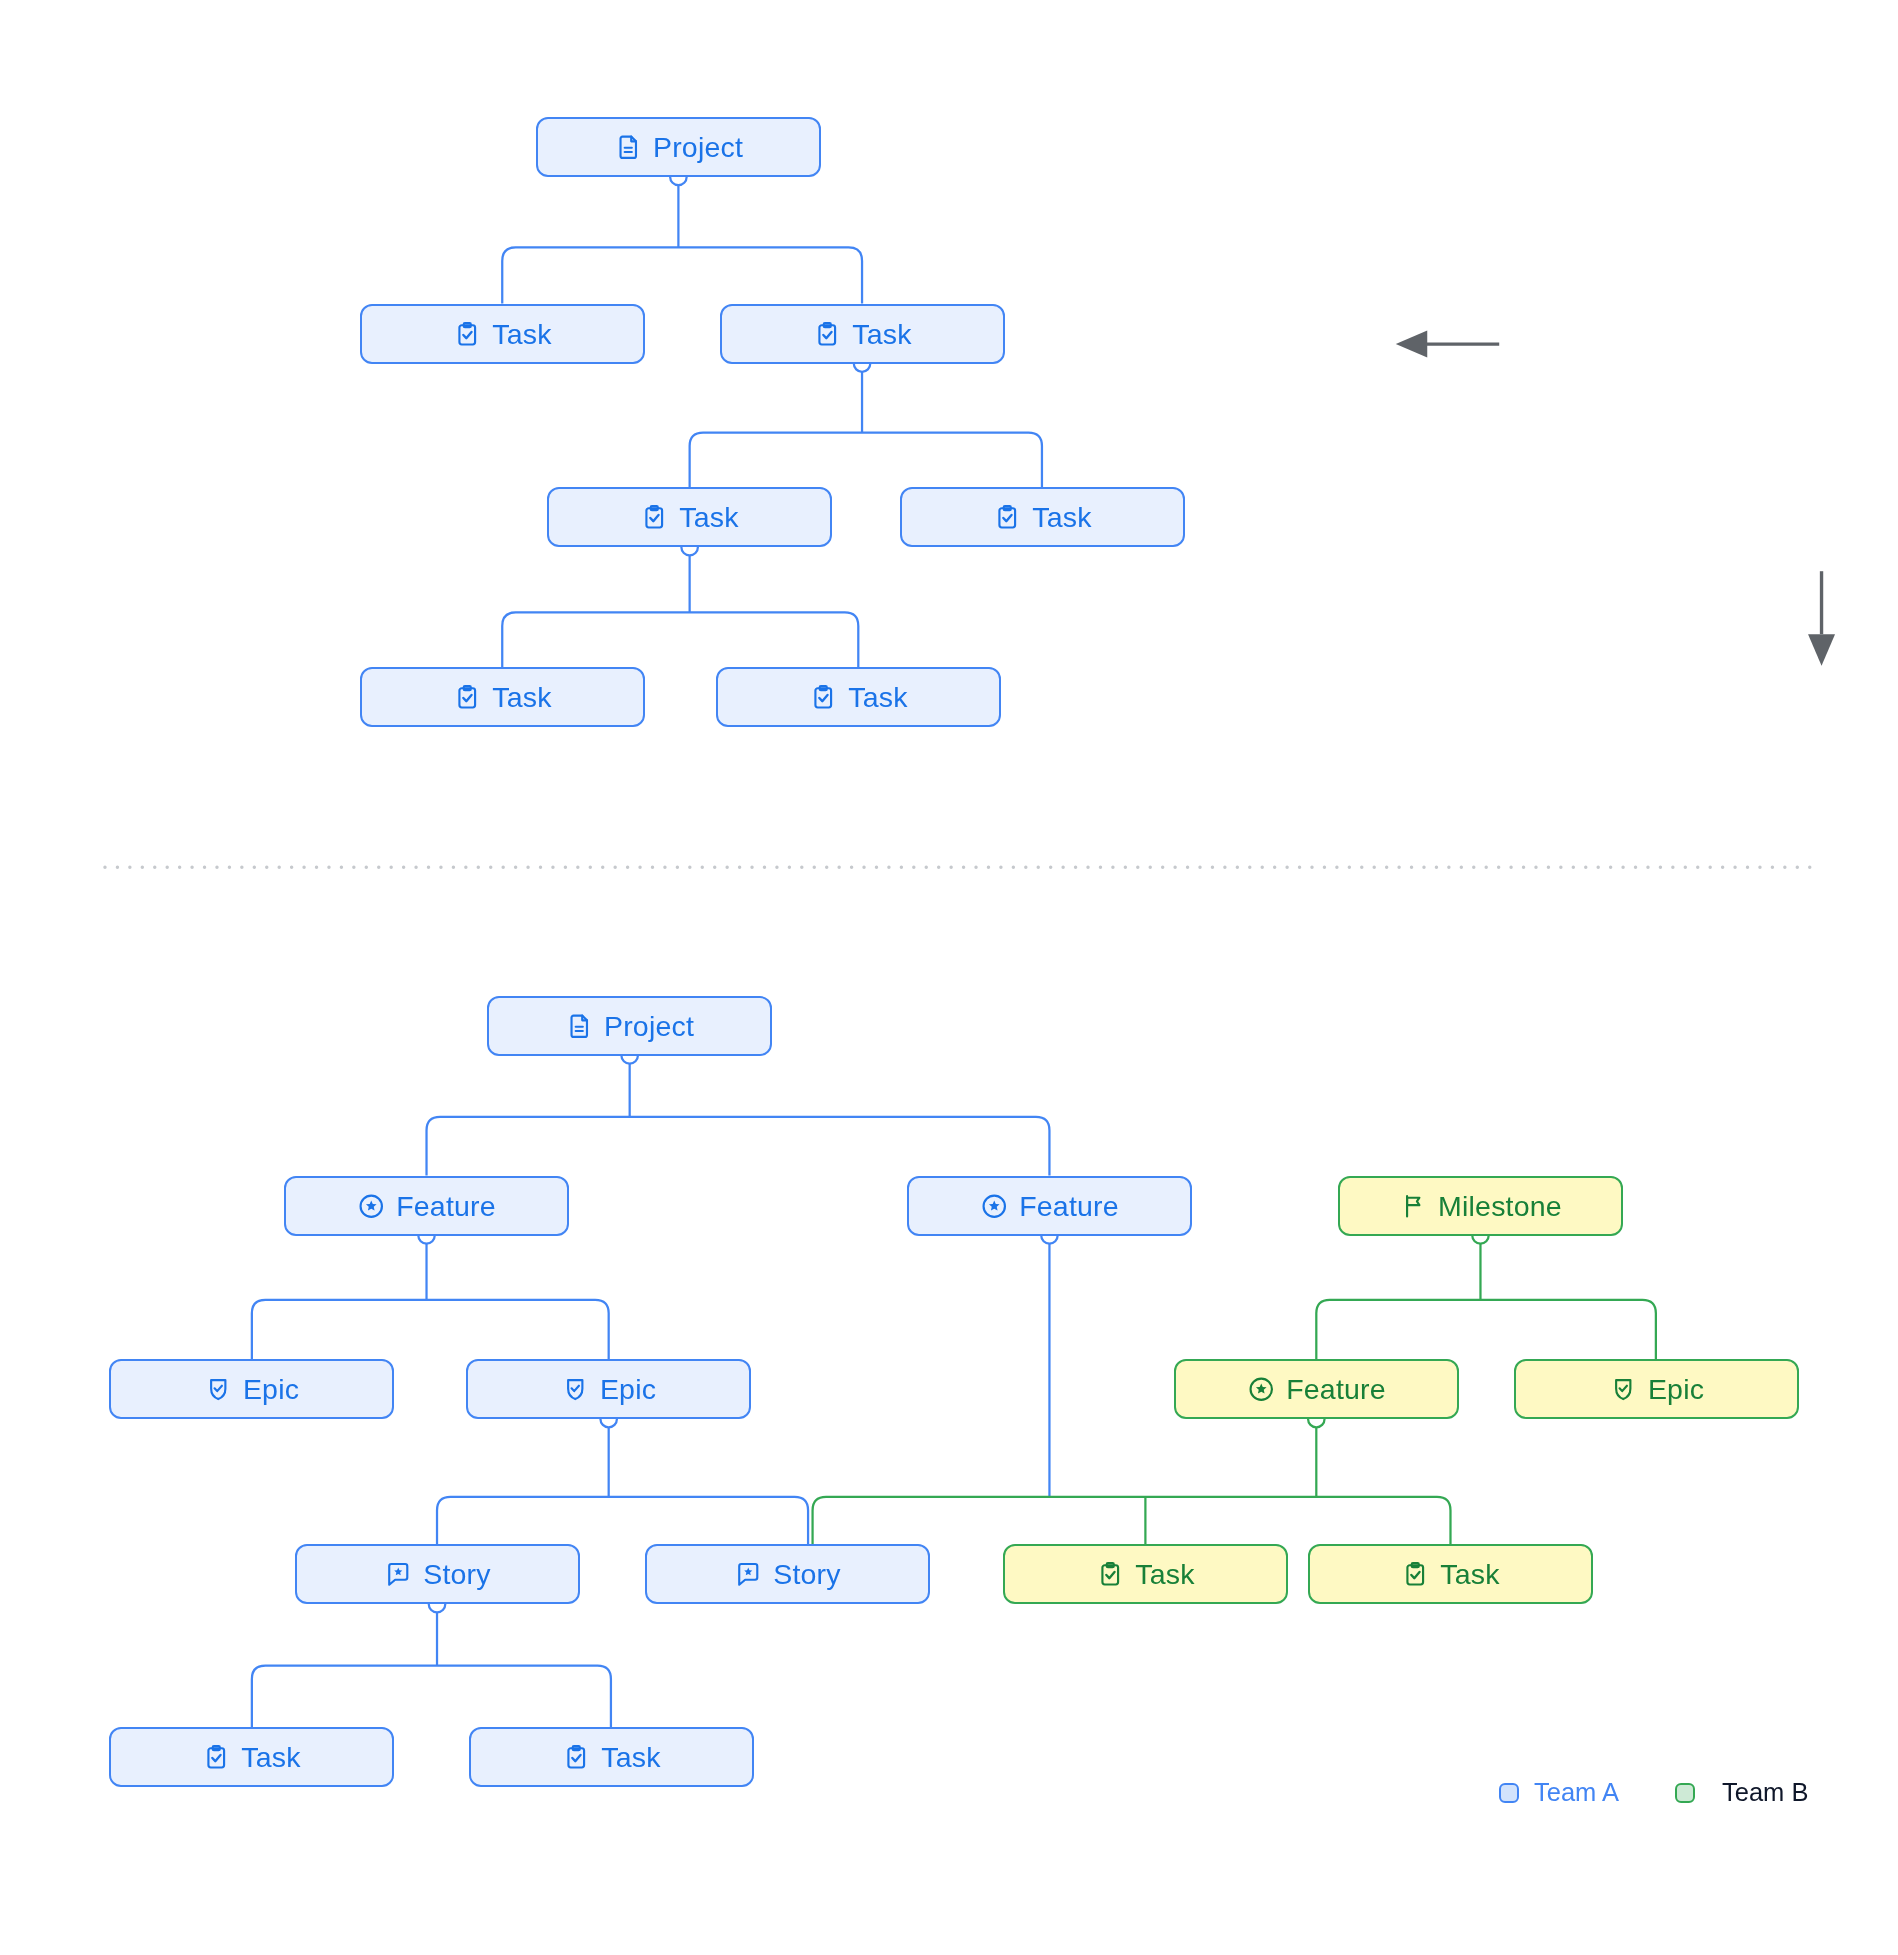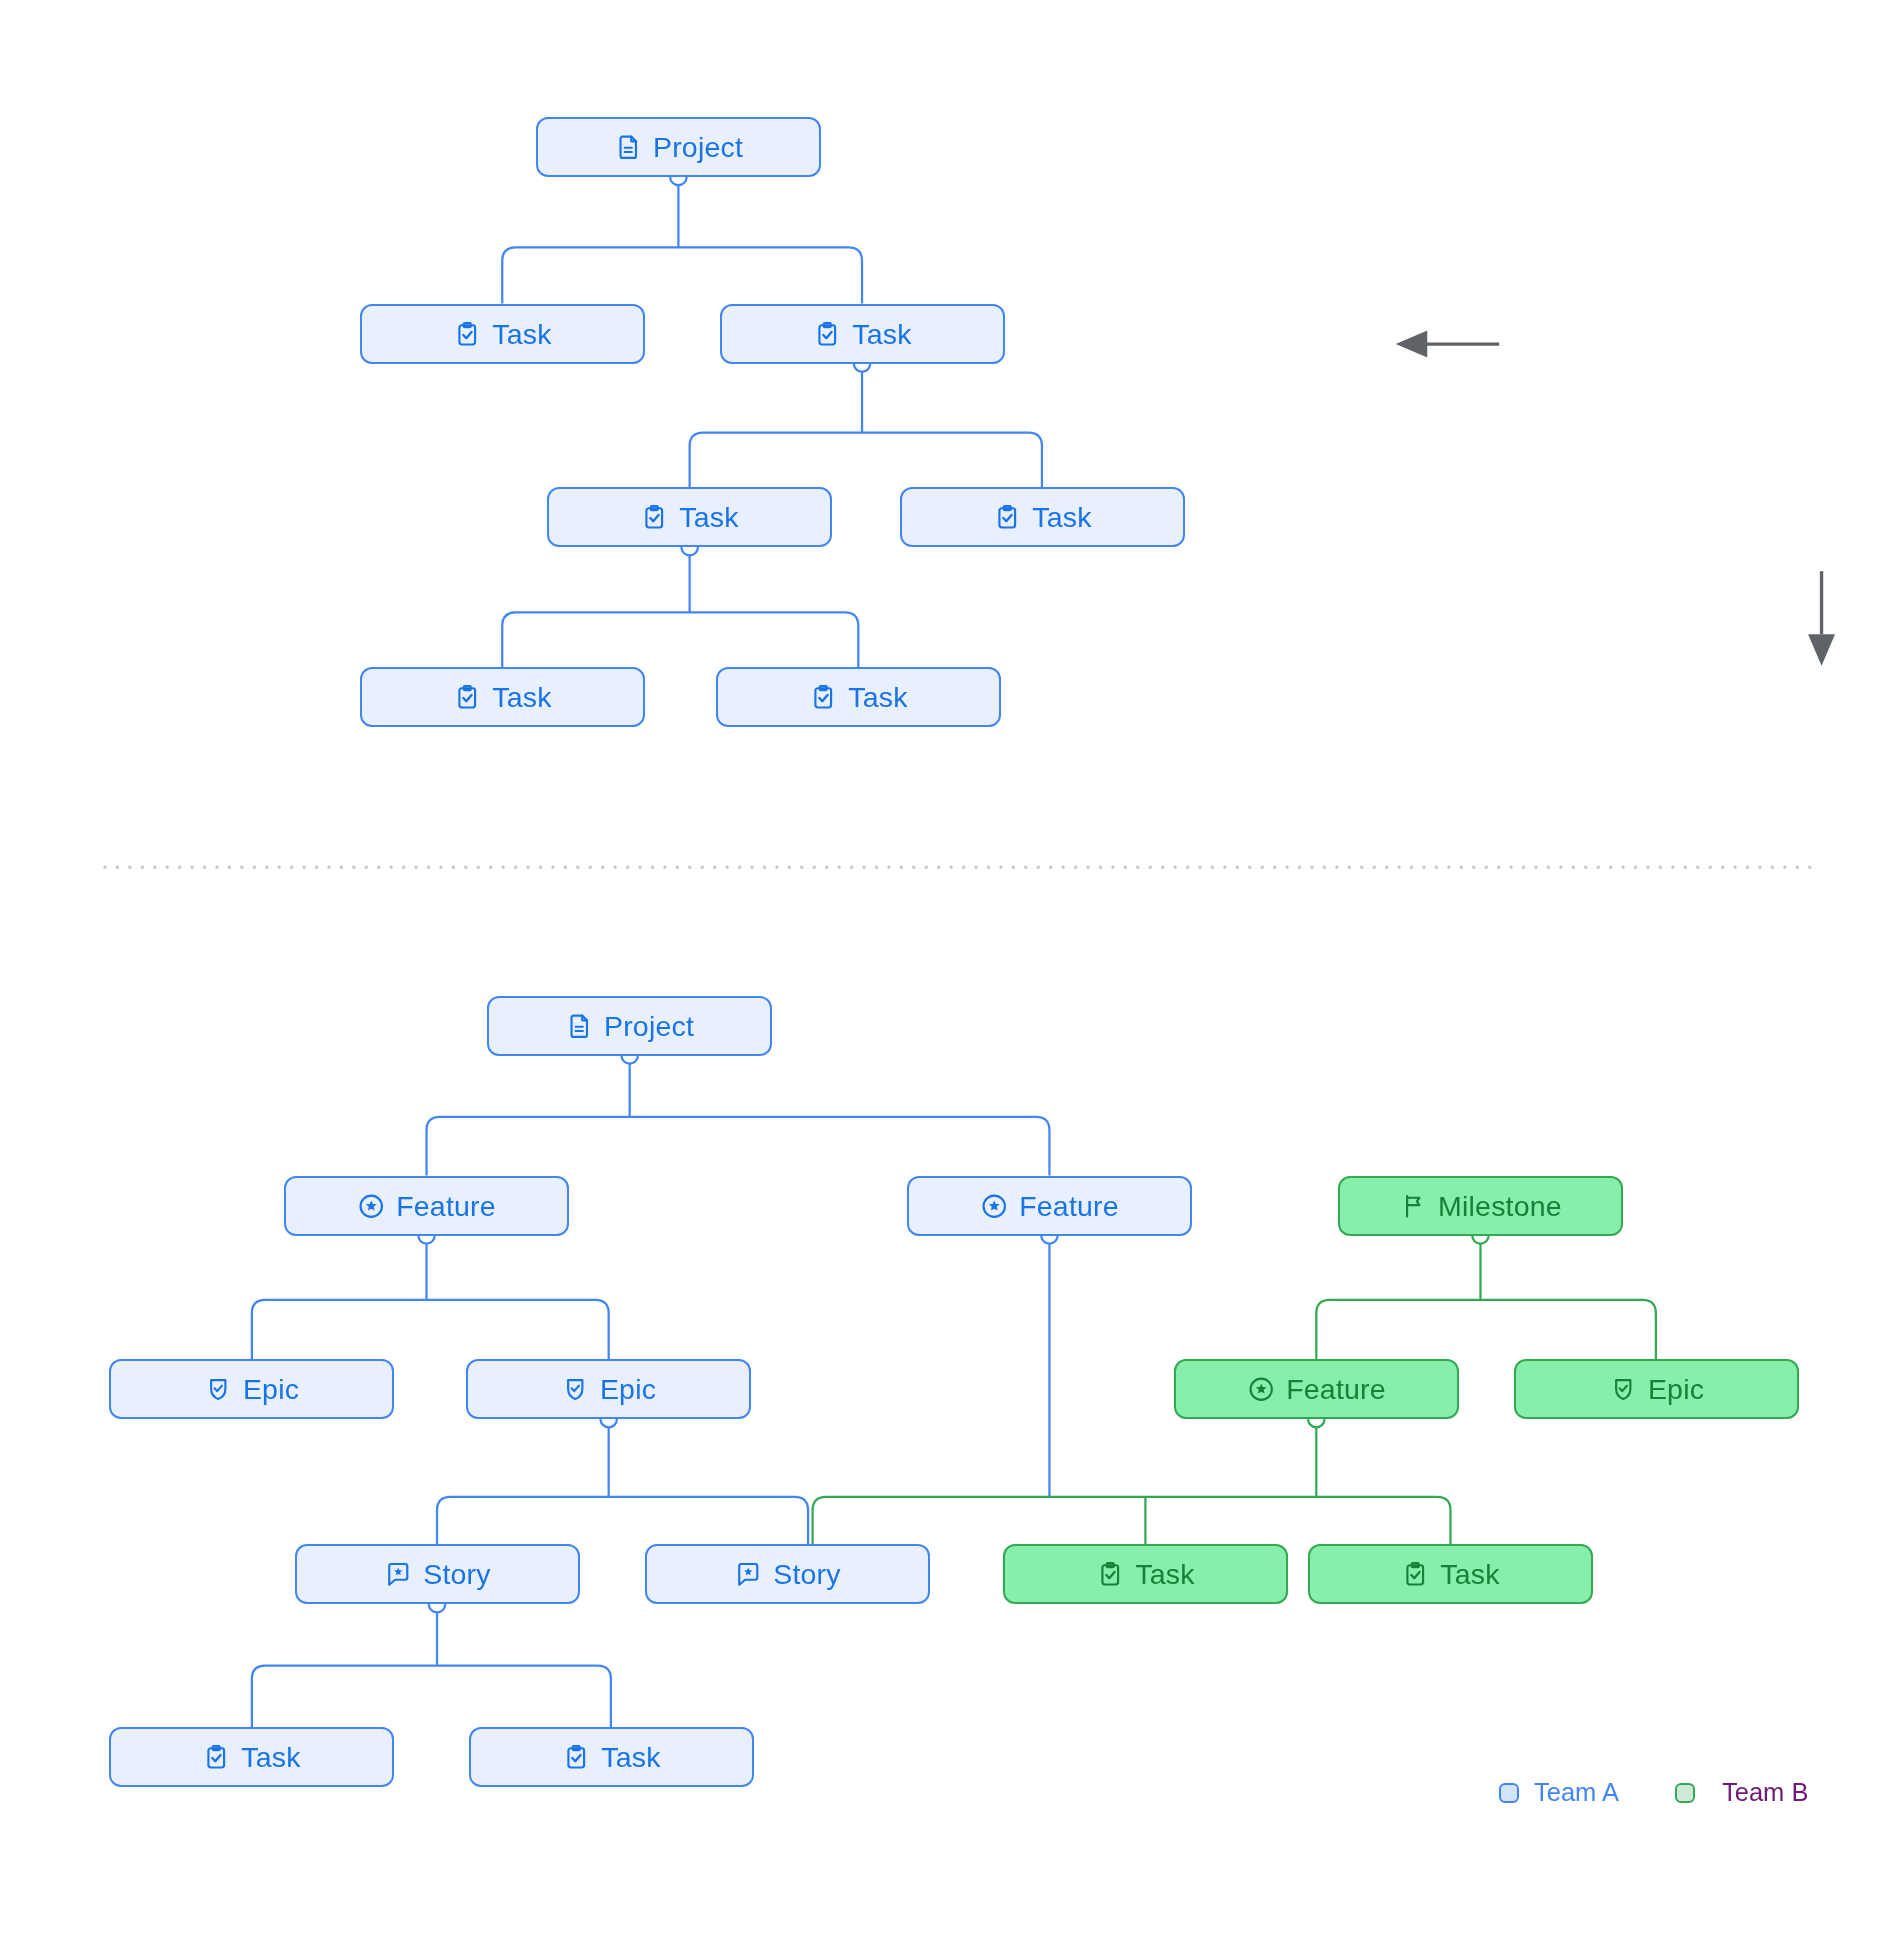--- a/index.html
+++ b/index.html
@@ -3,30 +3,30 @@
 <meta charset="utf-8">
 <style>
   html,body{margin:0;padding:0;background:#ffffff;}
   #canvas{position:relative;width:1898px;height:1955px;background:#ffffff;overflow:hidden;
           font-family:"Liberation Sans","DejaVu Sans",sans-serif;}
   #wires{position:absolute;left:0;top:0;}
   .node{position:absolute;width:285px;height:60px;box-sizing:border-box;border-radius:12px;
         display:flex;align-items:center;justify-content:center;gap:10.5px;
         font-size:28.5px;font-weight:500;letter-spacing:0.2px;}
   .node.a{background:#e8f0fe;border:2.2px solid #4285f4;color:#1a73e8;}
-  .node.b{background:#86efac;border:2.2px solid #34a853;color:#188038;}
+  .node.b{background:#fef9c3;border:2.2px solid #34a853;color:#188038;}
   .ni{width:28.5px;height:28.5px;flex:0 0 auto;}
   .ann{position:absolute;right:69px;text-align:right;color:#5f6368;
        font-size:33px;line-height:56px;font-weight:400;}
   .legend-item{position:absolute;display:flex;align-items:center;gap:15px;
                font-size:25.5px;font-weight:500;}
   .legend-item .swatch{width:20px;height:20px;box-sizing:border-box;border-radius:6px;}
   .legend-item.a{color:#4285f4;padding-left:24px;}
   .legend-item.a .swatch{background:#d2e3fc;border:2.2px solid #4285f4;}
-  .legend-item.b{color:#701a75;gap:27px;}
+  .legend-item.b{color:#0f172a;gap:27px;}
   .legend-item.b .swatch{background:#ceead6;border:2.2px solid #34a853;}
 </style>
 </head>
 <body>
 
 <div id="canvas">
 
   <svg width="0" height="0" style="position:absolute" aria-hidden="true">
     <defs>
       <symbol id="ic-doc" viewBox="0 0 24 24">

